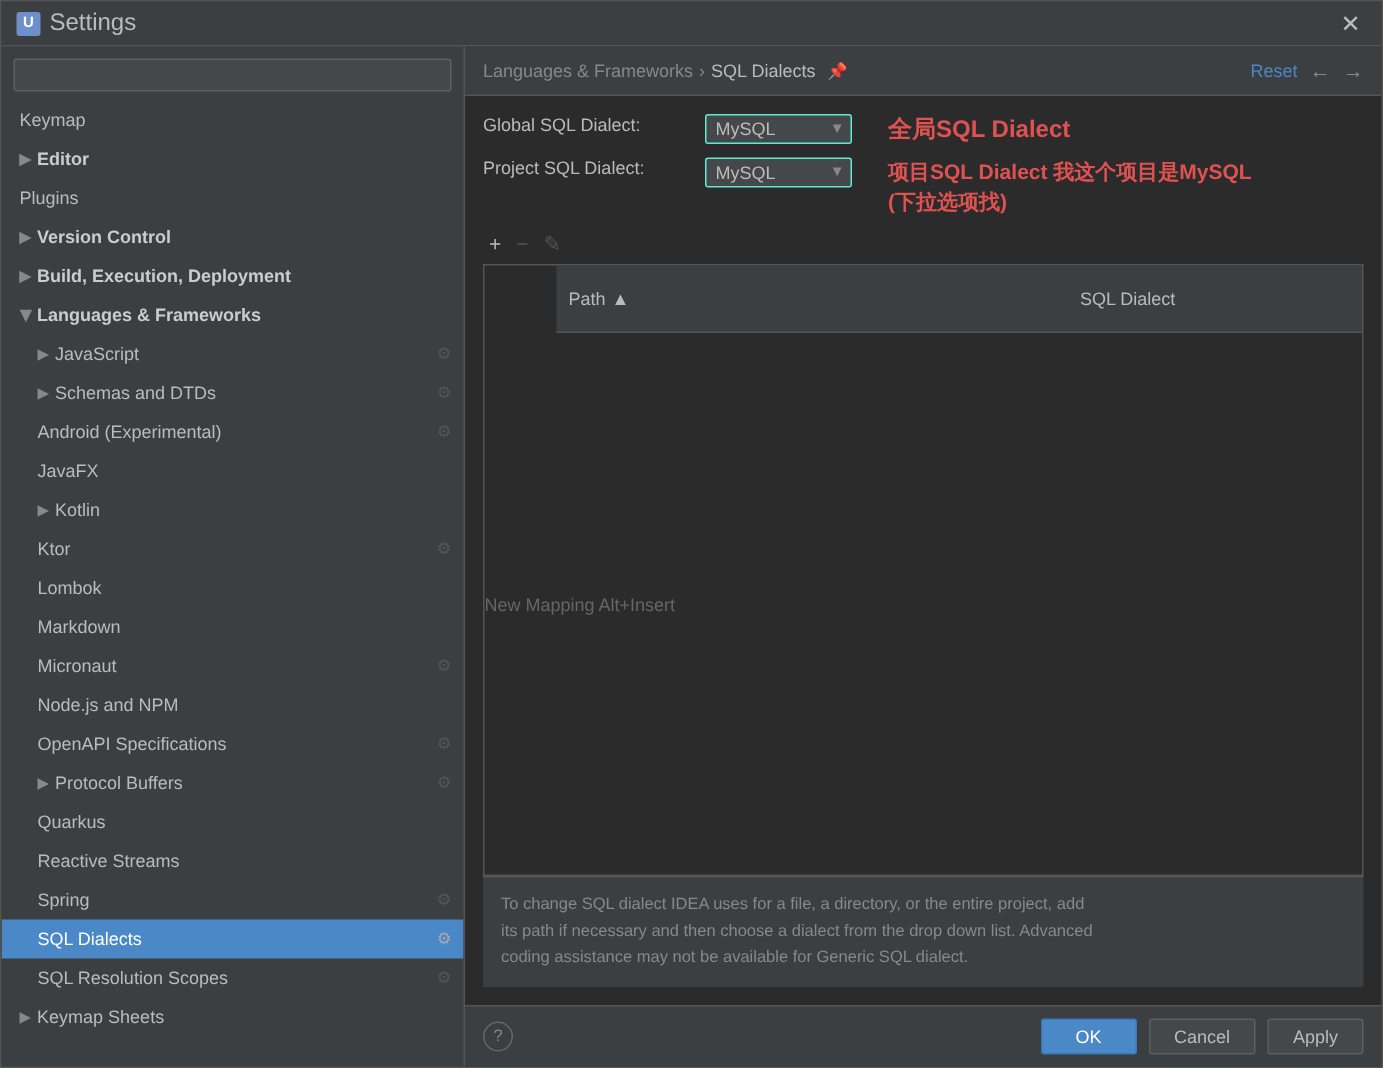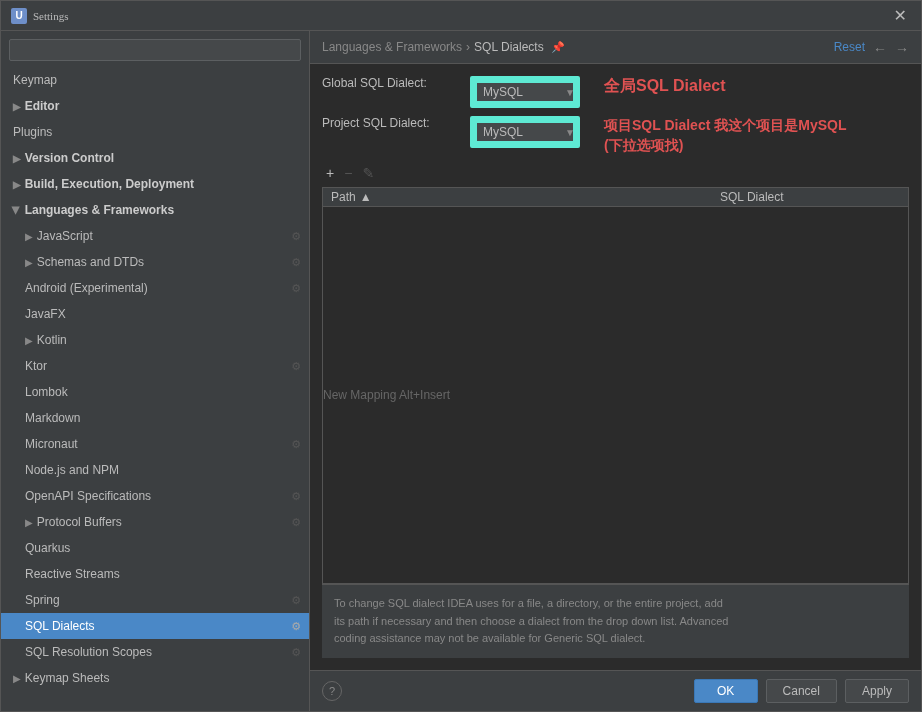--- a/index.html
+++ b/index.html
@@ -42,22 +42,21 @@
       align-items: center;
       justify-content: center;
       font-size: 10px;
       color: white;
       font-weight: bold;
     }
 
     .title-bar-title {
       flex: 1;
       color: #bbbbbb;
-      font-size: 11px;
-      font-family: Liberation Serif, serif;
+      font-size: 16px;
     }
 
     .title-bar-close {
       cursor: pointer;
       color: #bbbbbb;
       font-size: 16px;
       padding: 0 4px;
     }
 
     .main-content {
@@ -214,21 +213,21 @@
     }
 
     .dialect-label {
       color: #bbbbbb;
       font-size: 12px;
       min-width: 140px;
     }
 
     .dialect-select {
       background: #45484a;
-      border: 7px solid #5eead4;
+      border: 1px solid #5eead4;
       color: #bbbbbb;
       padding: 2px 20px 2px 6px;
       font-size: 12px;
       border-radius: 2px;
       cursor: pointer;
       appearance: none;
       -webkit-appearance: none;
       position: relative;
       min-width: 80px;
     }
@@ -272,21 +271,22 @@
       border: 1px solid #555;
       overflow: hidden;
       display: flex;
       flex-direction: column;
     }
 
     .table-header {
       display: flex;
       background: #3c3f41;
       border-bottom: 1px solid #555;
-      padding: 2px 8px;
+      padding: 15px 8px;
+      margin-left: 48px;
     }
 
     .th {
       color: #bbbbbb;
       font-size: 12px;
       display: flex;
       align-items: center;
       gap: 4px;
     }
 

